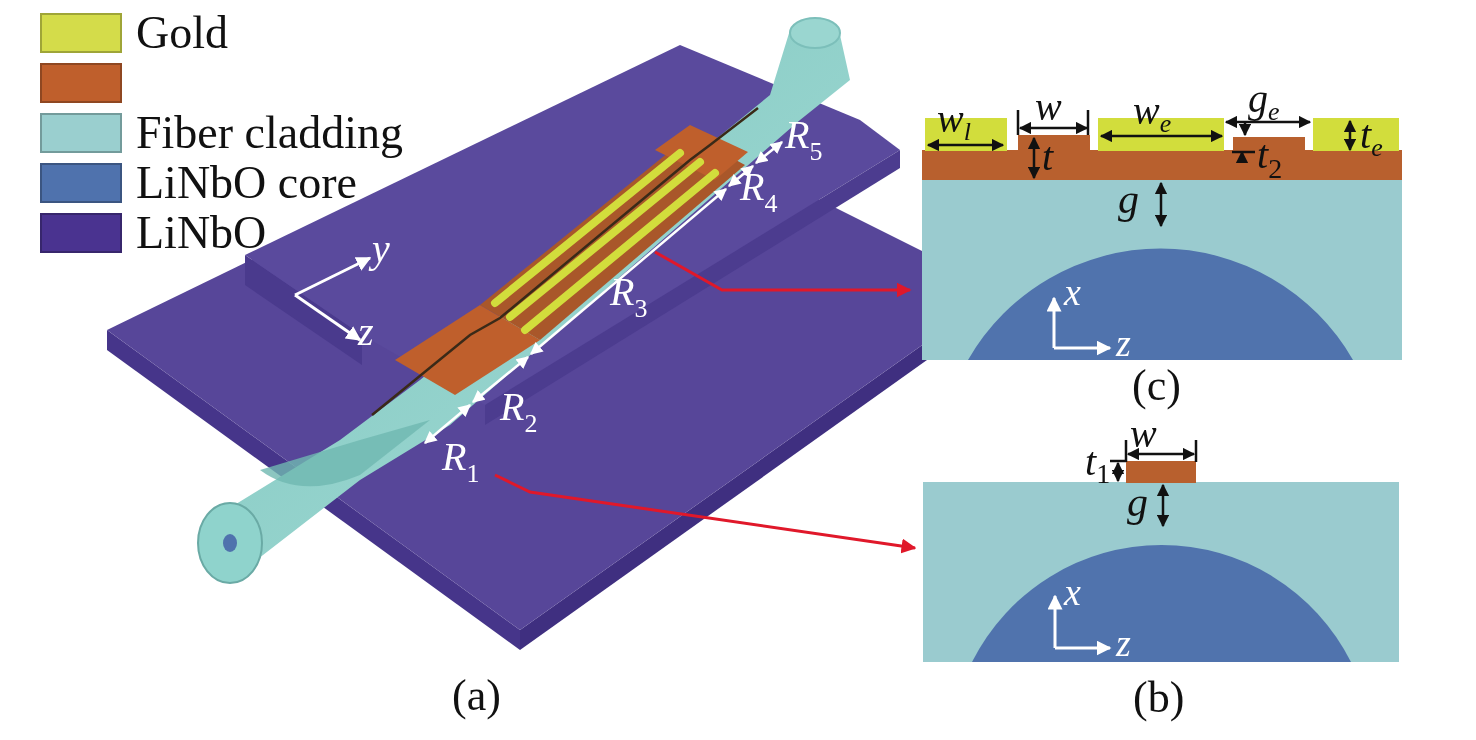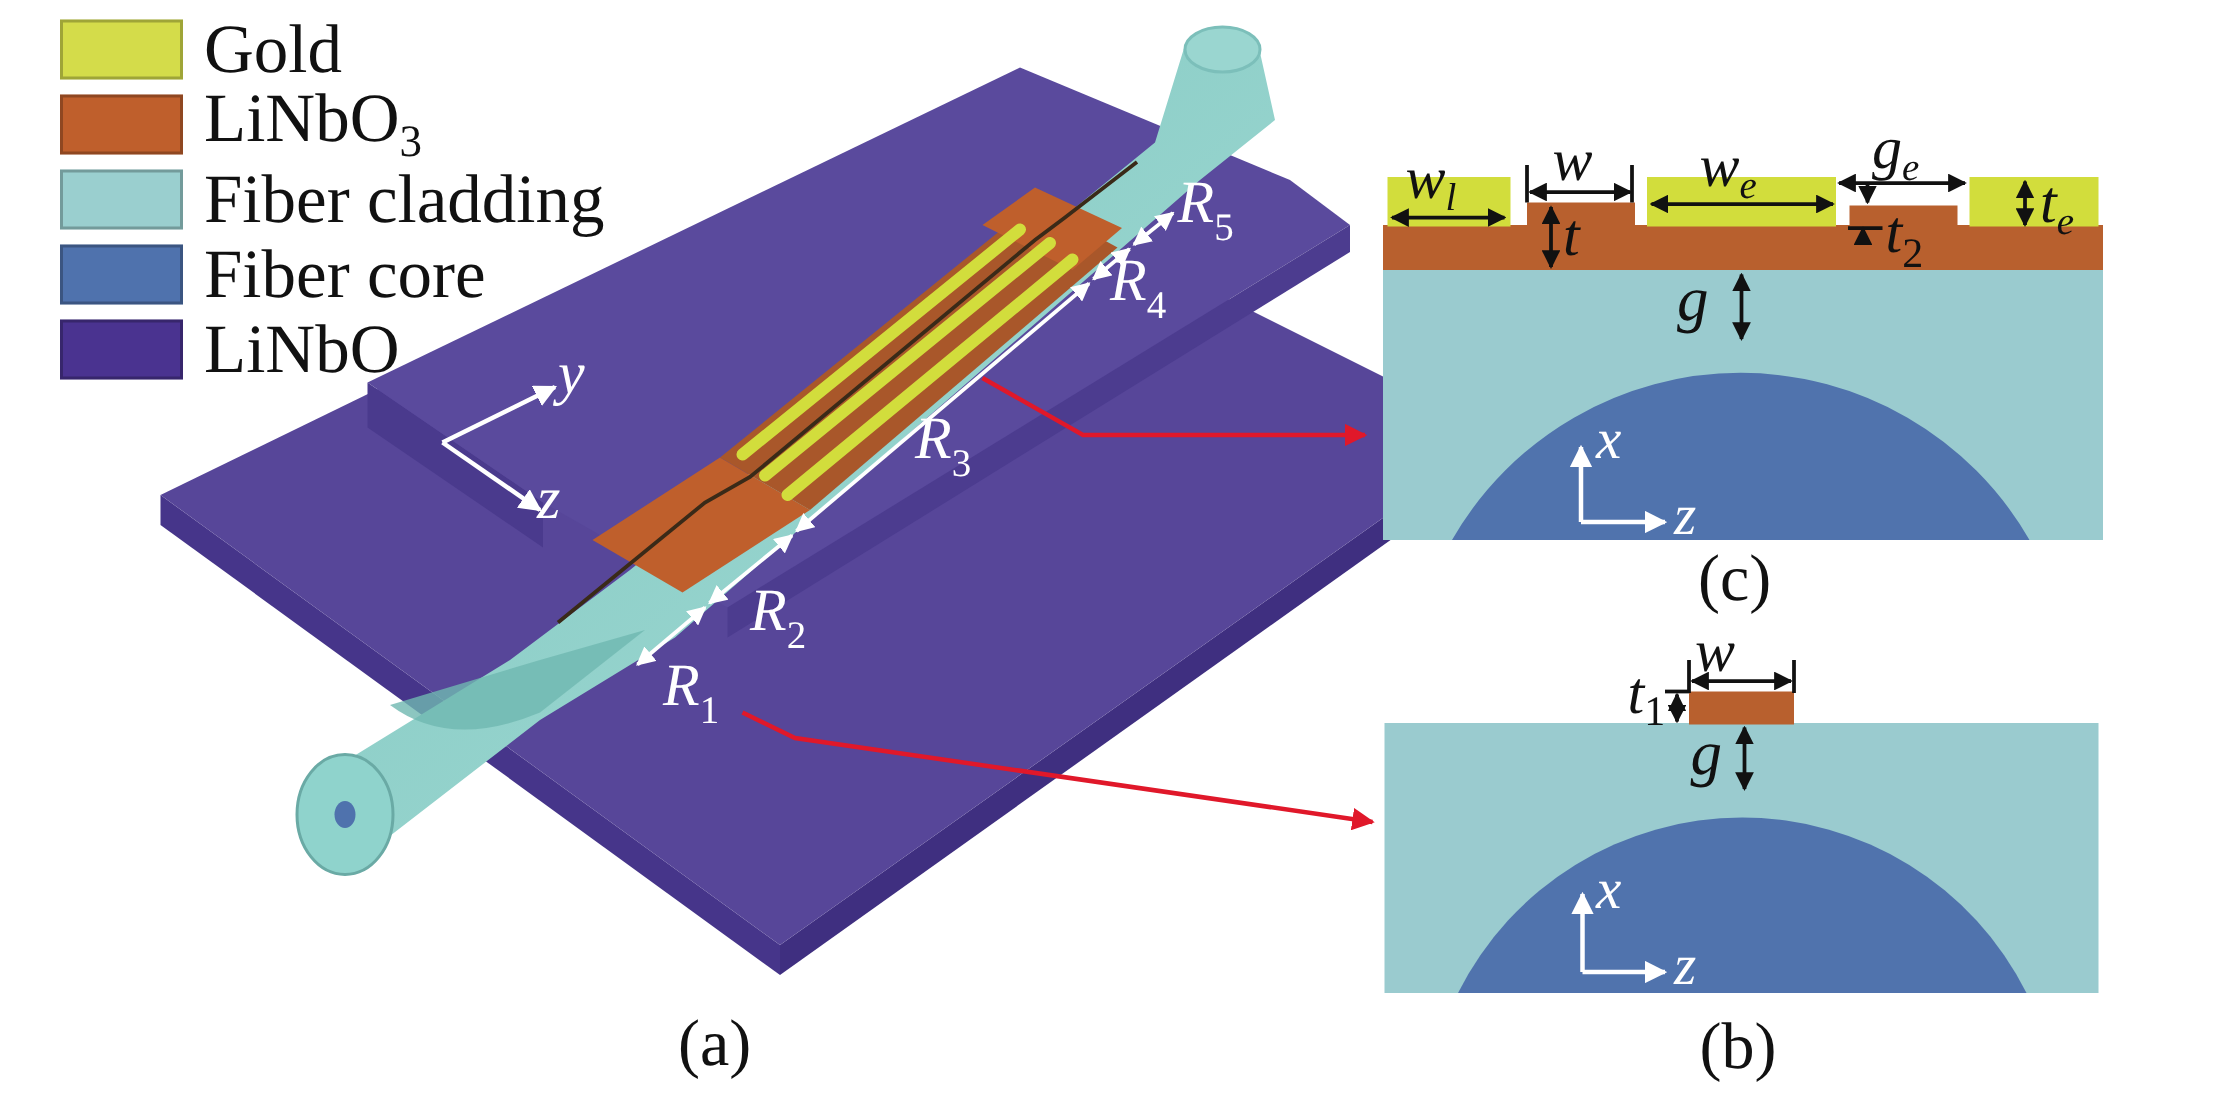--- a/index.html
+++ b/index.html
@@ -17,29 +17,28 @@
 </head>
 <body>
 
 <div class="legend">
   <div class="legend-item">
     <div class="swatch" style="background:#d4dc4a"></div>
     <span class="legend-label">Gold</span>
   </div>
   <div class="legend-item">
     <div class="swatch" style="background:#bf5f2c"></div>
-    <span class="legend-label"><span>LiNbO</span><sub>3</sub></span>
   </div>
   <div class="legend-item">
     <div class="swatch" style="background:#9acfcf"></div>
     <span class="legend-label">Fiber cladding</span>
   </div>
   <div class="legend-item">
     <div class="swatch" style="background:#4f72ad"></div>
-    <span class="legend-label">Fiber core</span>
+    <span class="legend-label">LiNbO core</span>
   </div>
   <div class="legend-item">
     <div class="swatch" style="background:#4a3390"></div>
     <span class="legend-label">LiNbO</span>
   </div>
 </div>
 
 <svg width="1476" height="740" viewBox="0 0 1476 740">
   <defs>
     <marker id="arrW" viewBox="0 0 10 10" refX="9" refY="5" markerWidth="5" markerHeight="5" orient="auto-start-reverse">

